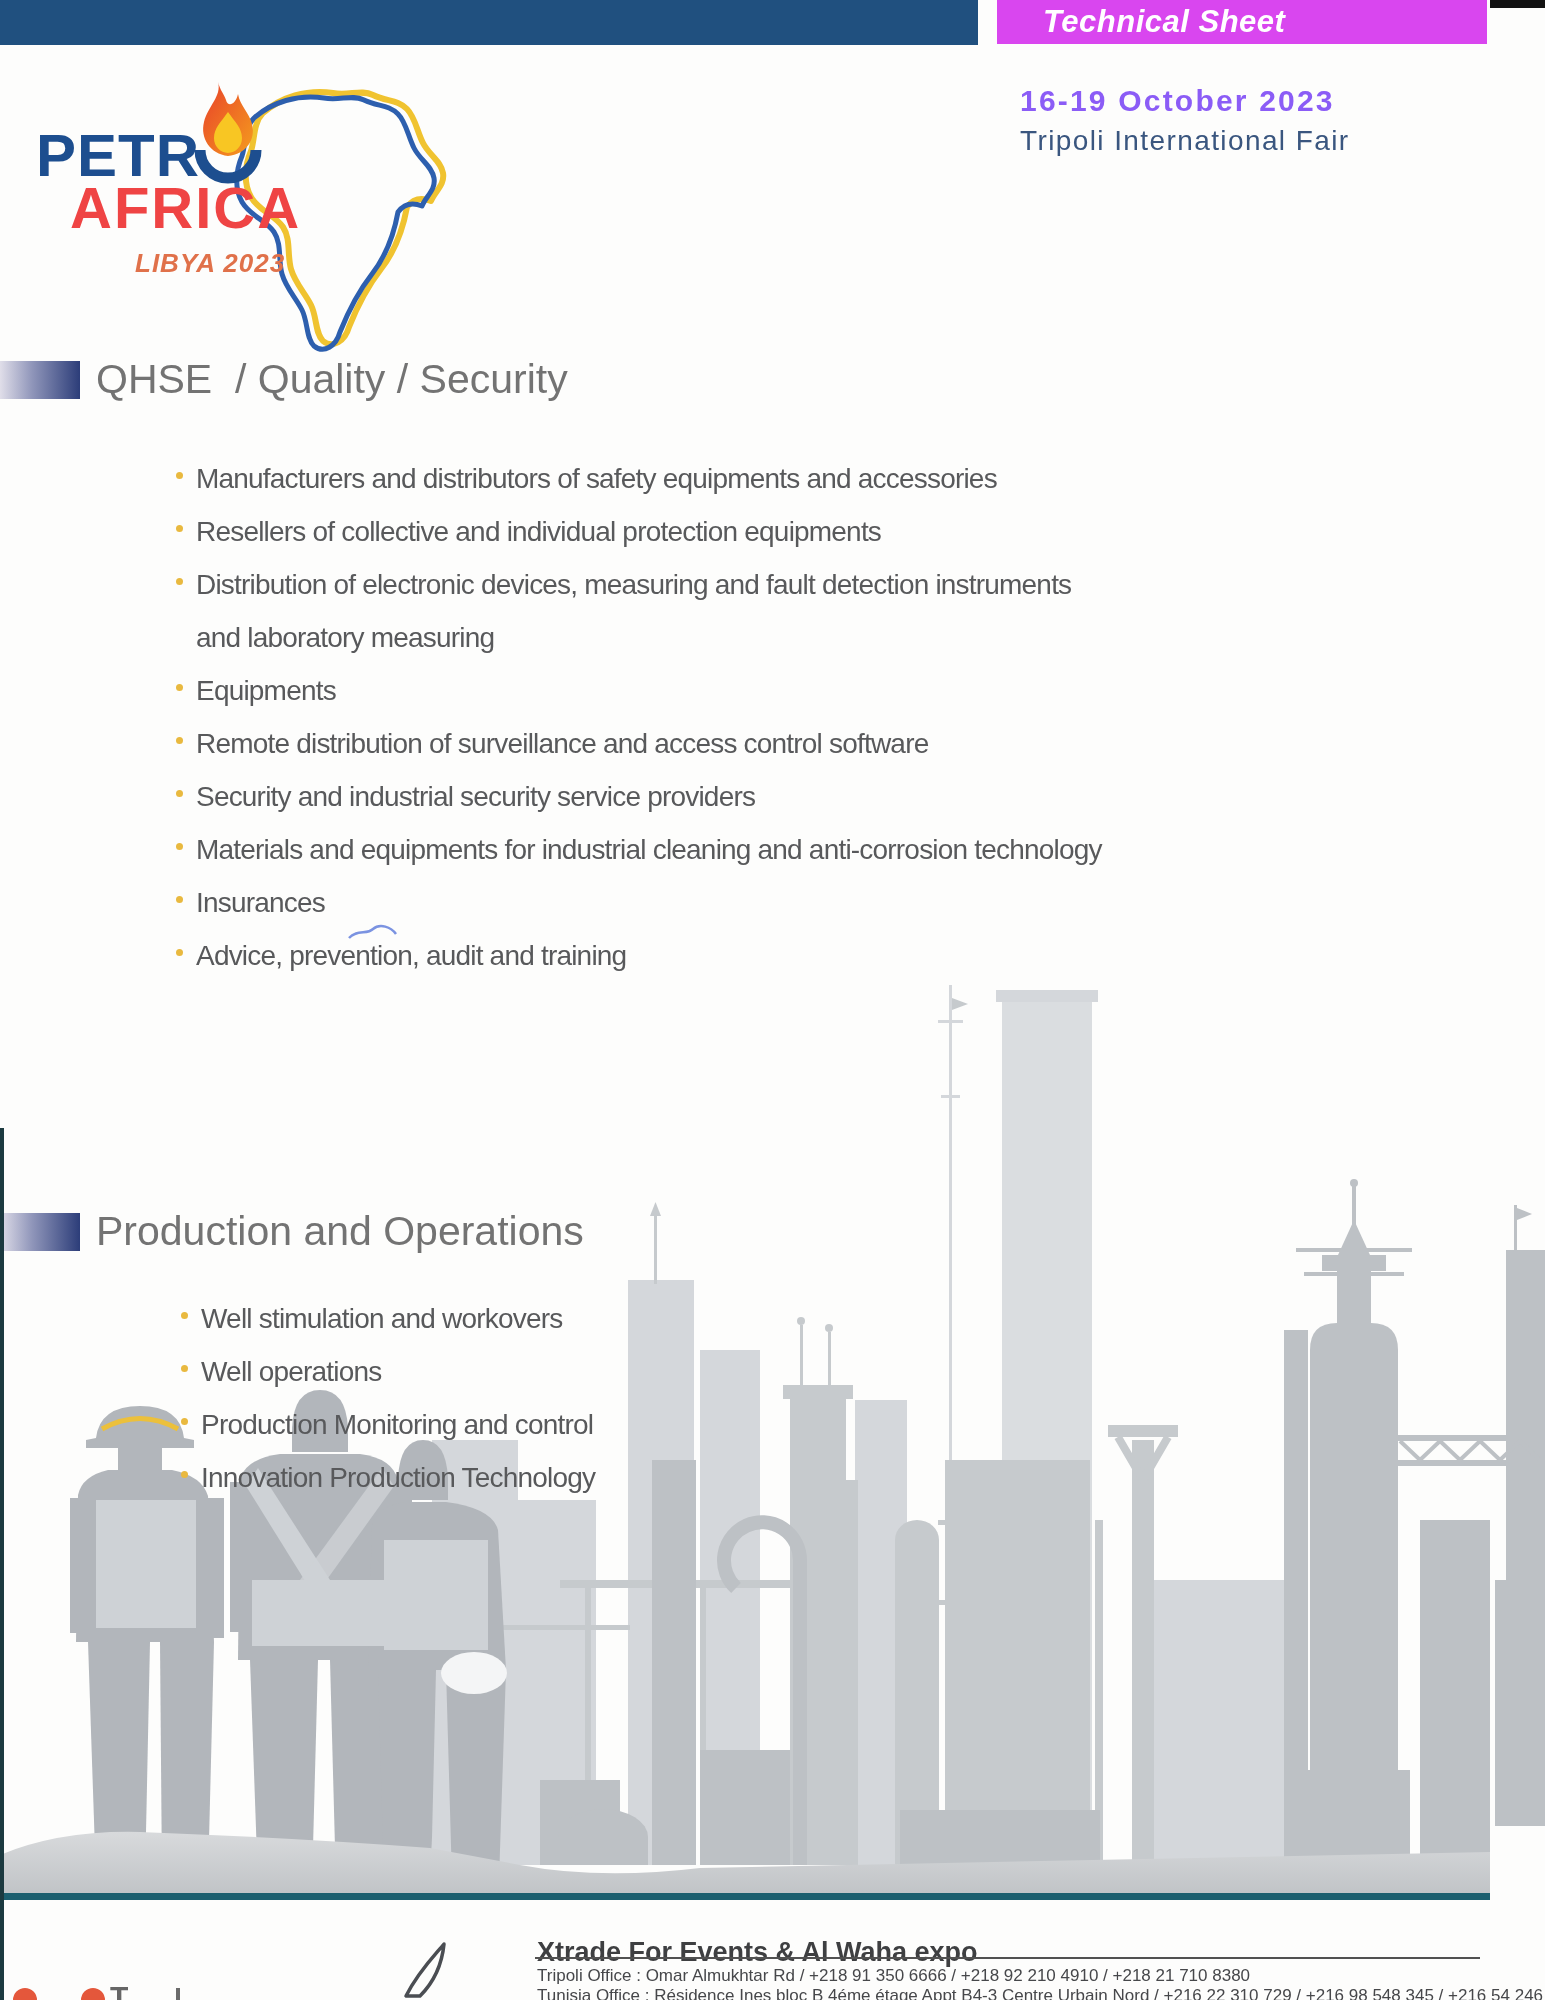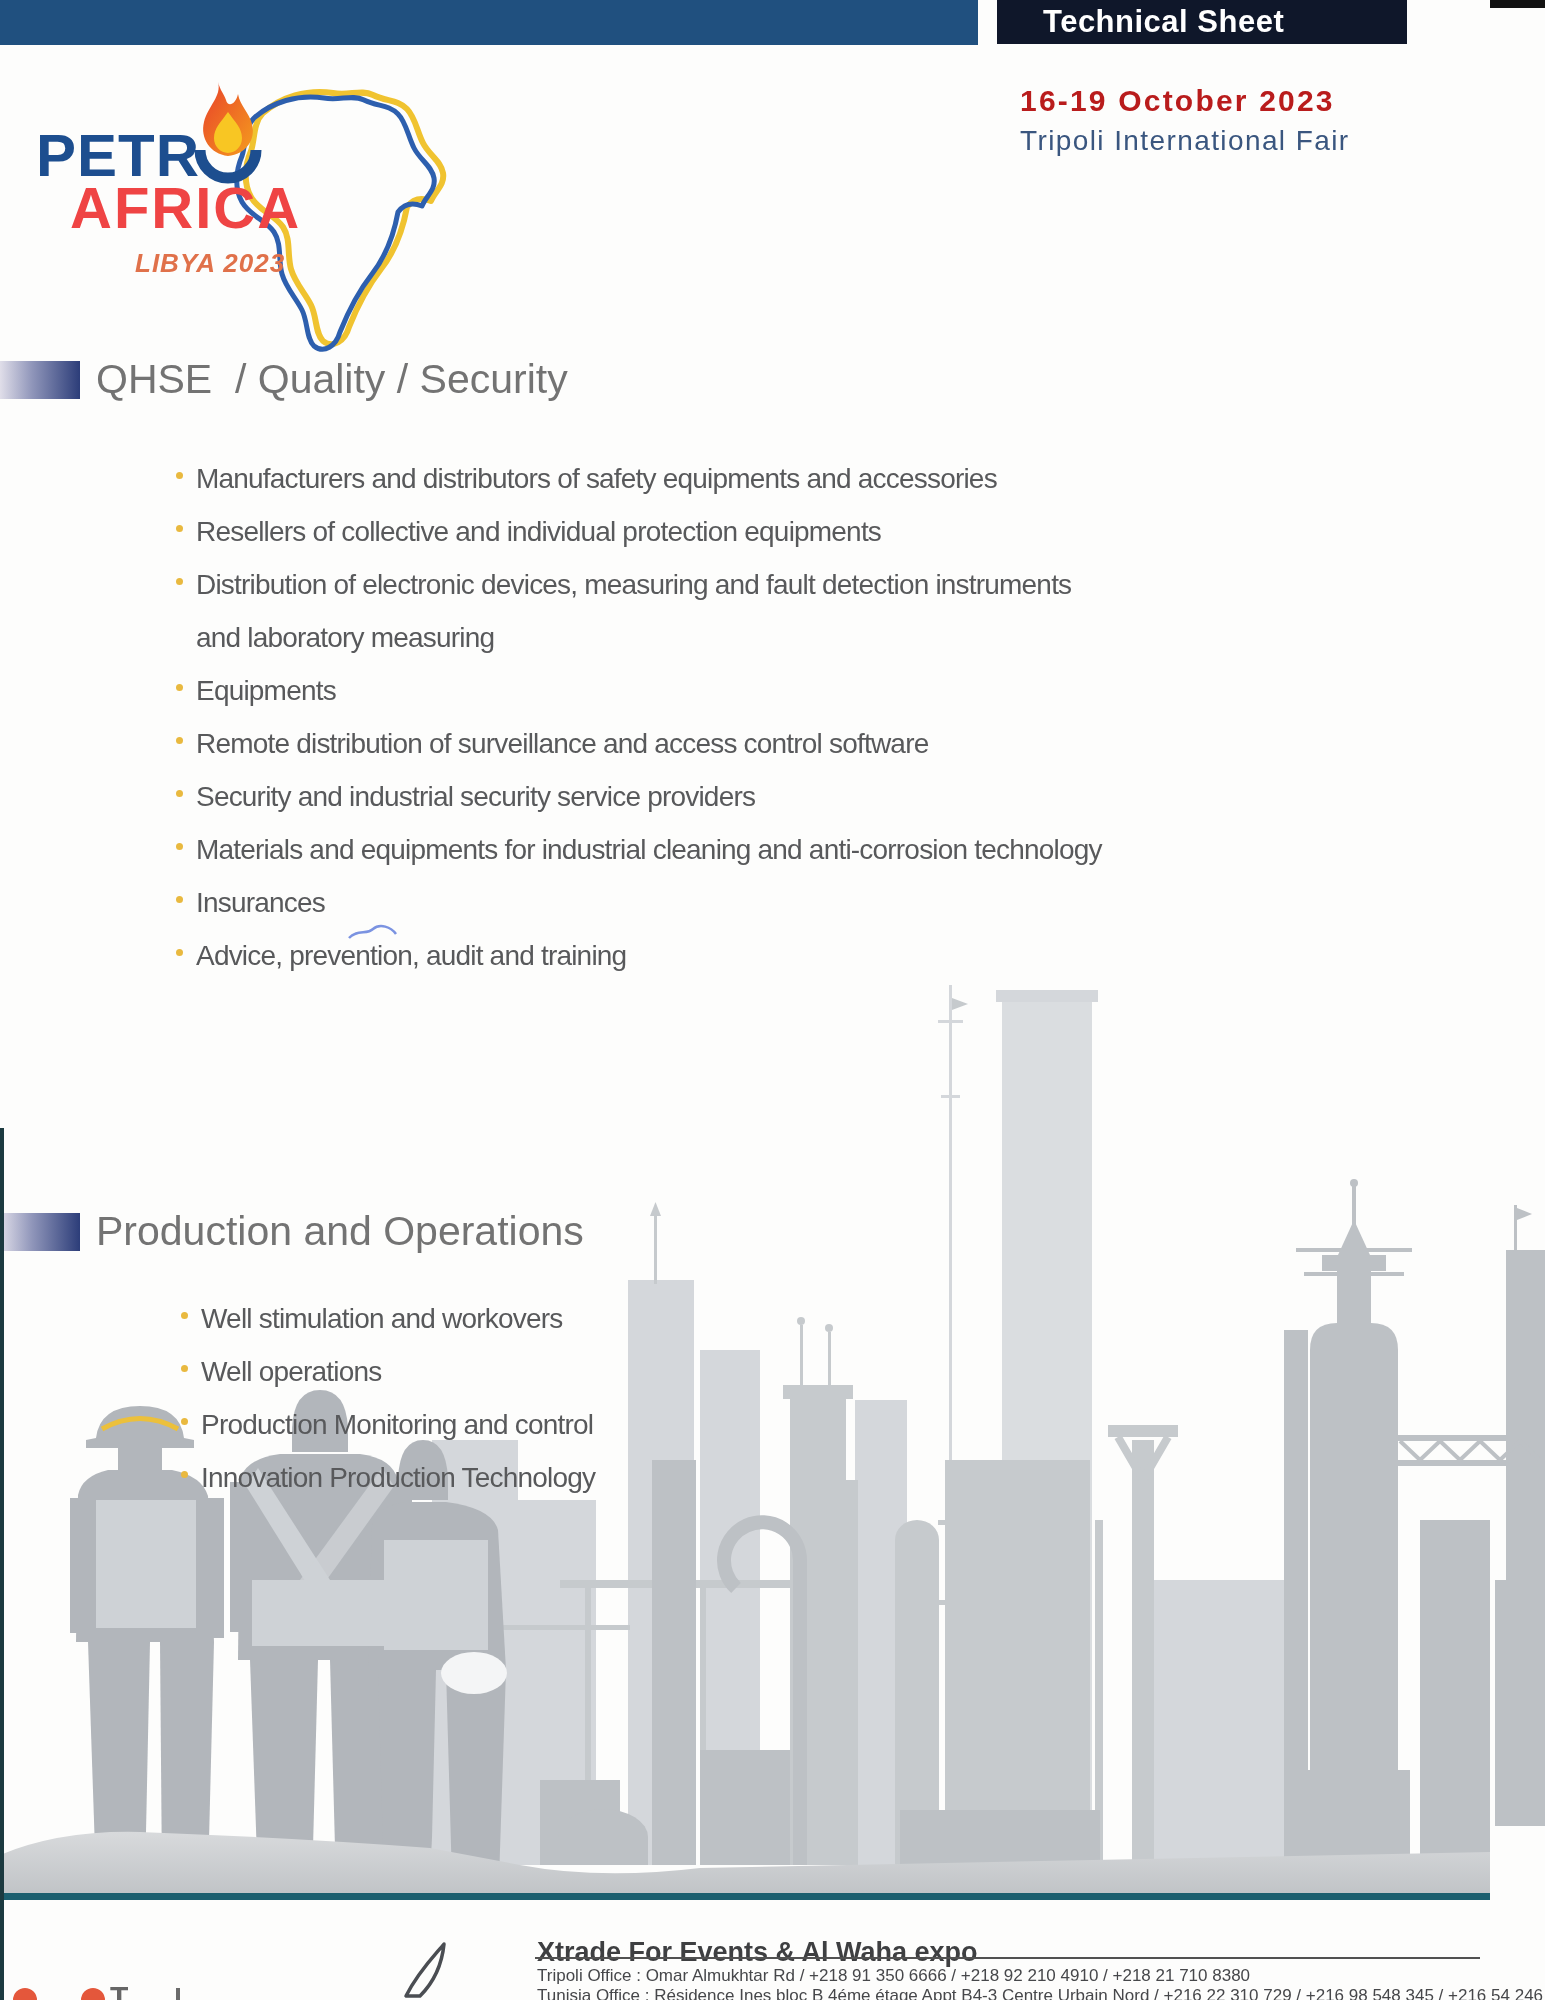--- a/index.html
+++ b/index.html
@@ -3,26 +3,26 @@
 <meta charset="utf-8">
 <style>
   html,body{margin:0;padding:0;background:#888;}
   .page{
     position:relative;width:1545px;height:2000px;margin:0 auto;
     background:#fdfdfc;overflow:hidden;
     font-family:"Liberation Sans",sans-serif;
   }
   
   .topbar-left{position:absolute;left:0;top:0;width:978px;height:45px;background:#20507f;}
-  .banner{position:absolute;left:997px;top:0;width:410px;height:44px;background:#0f172a;}
+  .banner{position:absolute;left:997px;top:0;width:490px;height:44px;background:#d946ef;font-style:italic;}
   .banner span{display:block;padding-left:46px;line-height:44px;color:#ffffff;font-weight:700;font-size:31px;letter-spacing:.5px;}
   .black-sliver{position:absolute;left:1490px;top:0;width:55px;height:8px;background:#121212;}
   
   .datewrap{position:absolute;left:1020px;top:84px;z-index:3;}
-  .dates{font-weight:700;font-size:30px;letter-spacing:2.2px;color:#b91c1c;}
+  .dates{font-weight:700;font-size:30px;letter-spacing:2.2px;color:#8b5cf6;}
   .venue{margin-top:7px;font-size:28px;letter-spacing:1.4px;color:#3a567f;}
   
   .logo{position:absolute;left:30px;top:68px;width:430px;height:320px;z-index:3;}
   .logo .map{position:absolute;left:172px;top:6px;}
   .logo .w1{position:absolute;left:6px;top:58px;font-weight:700;font-size:60px;letter-spacing:1px;color:#1d4e8f;line-height:60px;}
   .logo .flame{position:absolute;left:158px;top:14px;}
   .logo .w2{position:absolute;left:40px;top:111px;font-weight:700;font-size:58px;letter-spacing:2px;color:#ef4444;line-height:58px;}
   .logo .tag{position:absolute;left:105px;top:180px;font-style:italic;font-weight:700;font-size:26px;letter-spacing:1px;color:#e0714a;}
   
   .sec-head{position:absolute;left:0;display:flex;align-items:center;gap:16px;z-index:3;}

